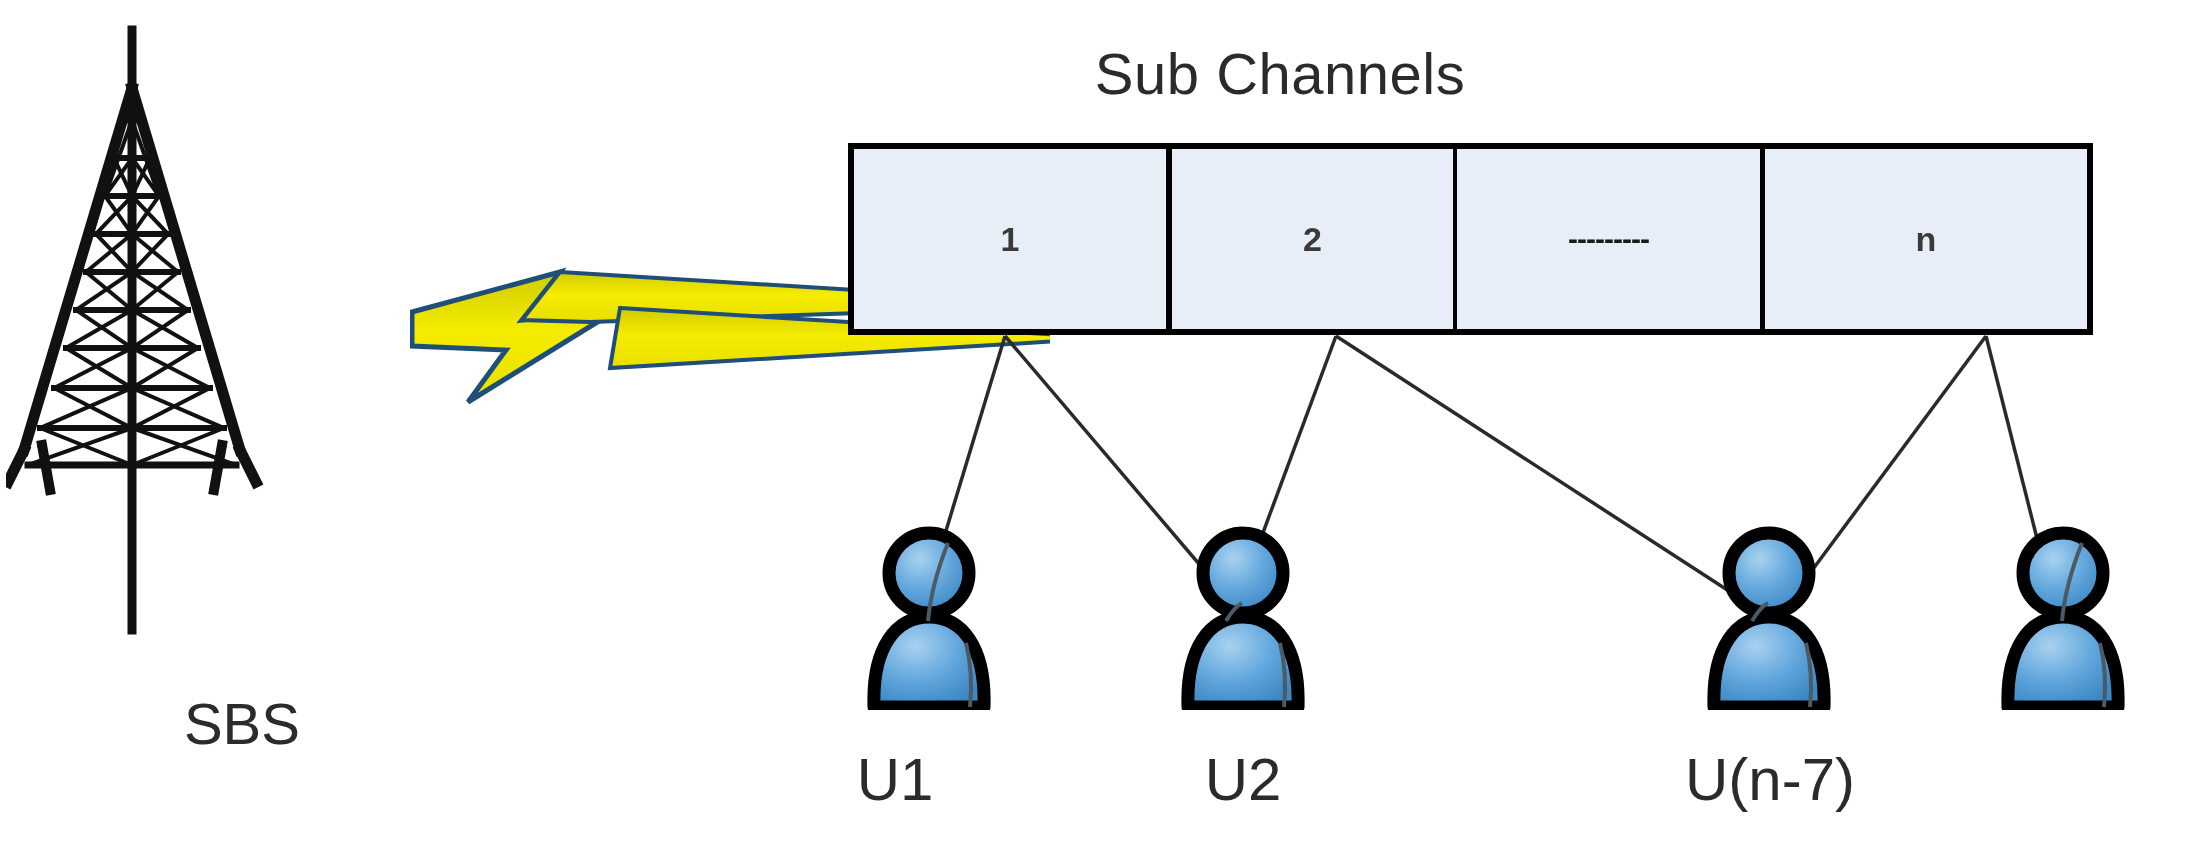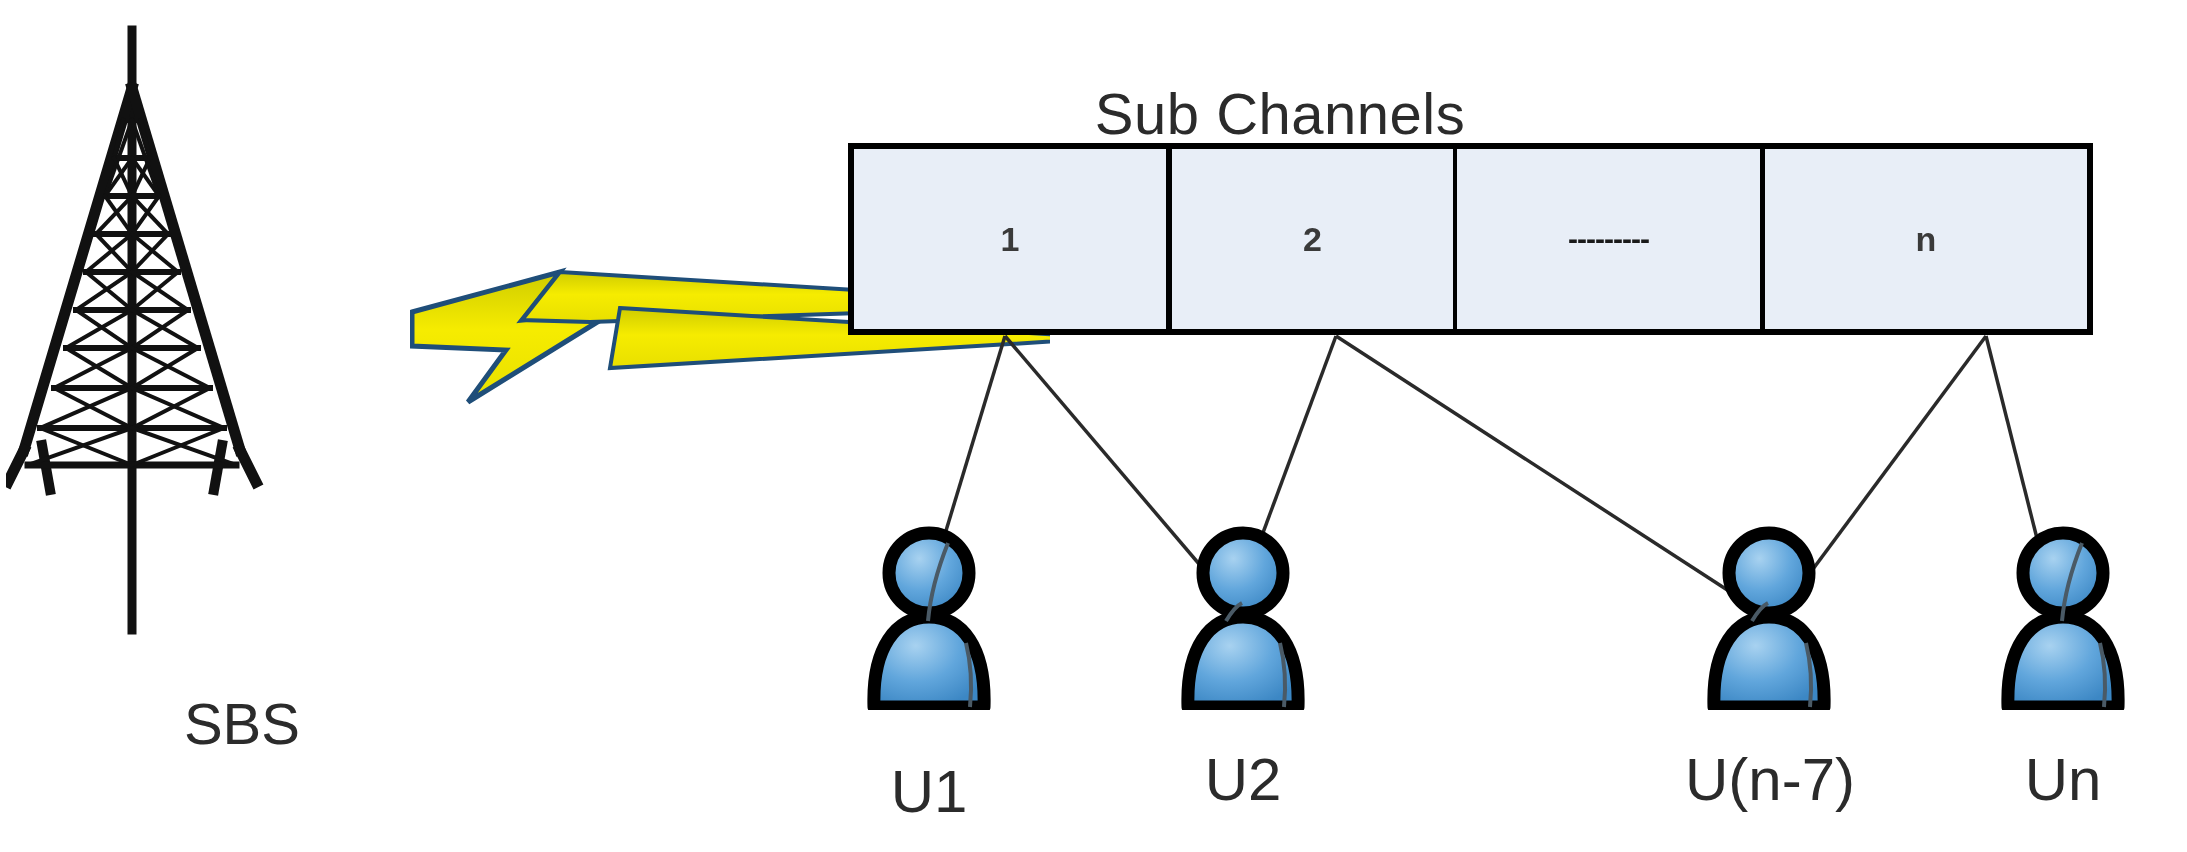--- a/index.html
+++ b/index.html
@@ -4,21 +4,21 @@
 <style>
   html,body{margin:0;padding:0;background:#fff;}
   body{width:2187px;height:852px;position:relative;overflow:hidden;
        font-family:"Liberation Sans",sans-serif;}
   #stage{position:absolute;left:0;top:0;width:2187px;height:852px;background:#ffffff;}
   #links{position:absolute;left:0;top:0;width:2187px;height:852px;pointer-events:none;}
   #tower{position:absolute;left:6px;top:20px;width:350px;height:620px;}
   #bolt{position:absolute;left:410px;top:250px;width:640px;height:180px;}
 
   .sc-title{position:absolute;left:1000px;top:40px;width:560px;text-align:center;
-            font-size:58px;color:#2b2b2b;letter-spacing:0.5px;white-space:nowrap;margin-top:40px;}
+            font-size:58px;color:#2b2b2b;letter-spacing:0.5px;white-space:nowrap;}
   #table{position:absolute;left:848px;top:143px;width:1245px;height:192px;
          border:6px solid #000;box-sizing:border-box;display:flex;background:#E8EEF7;}
   .cell{background:#E8EEF7;display:flex;align-items:center;justify-content:center;
         font-size:34px;color:#3a3a3a;font-weight:600;box-sizing:border-box;position:relative;}
   .cell.c1{width:318px;border-right:6px solid #000;}
   .cell.c2{width:285px;border-right:4px solid #000;}
   .cell.c3{width:308px;border-right:5px solid #000;}
   .cell.c4{flex:1;}
   .cell .dash{letter-spacing:-1px;font-weight:700;font-size:30px;color:#1a1a1a;}
 
@@ -195,18 +195,17 @@
         <stop offset="55%" stop-color="#61A6DC"></stop>
         <stop offset="100%" stop-color="#3C87C4"></stop>
       </radialGradient>
     </defs>
     <path d="M12 182 C10 122 34 92 67 92 C100 92 124 122 122 182 Z" fill="url(#ug4)" stroke="#000" stroke-width="13" stroke-linejoin="round"></path>
     <circle cx="67" cy="48" r="40" fill="url(#ug4)" stroke="#000" stroke-width="13"></circle>
     <path d="M86 18 C74 48 68 74 66 96" fill="none" stroke="#4a5a66" stroke-width="4"></path>
     <path d="M104 118 C110 142 110 162 108 182" fill="none" stroke="#4a5a66" stroke-width="4"></path>
   </svg>
 
-  <div class="ulabel" style="left:839px;top:745px;width:180px;margin-top:12px;">U1</div>
+  <div class="ulabel" style="left:805px;top:745px;width:180px;">U1</div>
   <div class="ulabel" style="left:1153px;top:745px;width:180px;">U2</div>
   <div class="ulabel" style="left:1625px;top:745px;width:290px;">U(n-7)</div>
-  <div class="ulabel" style="left:1973px;top:745px;width:180px;">Un</div>
 
 </div>
 
 </body></html>

